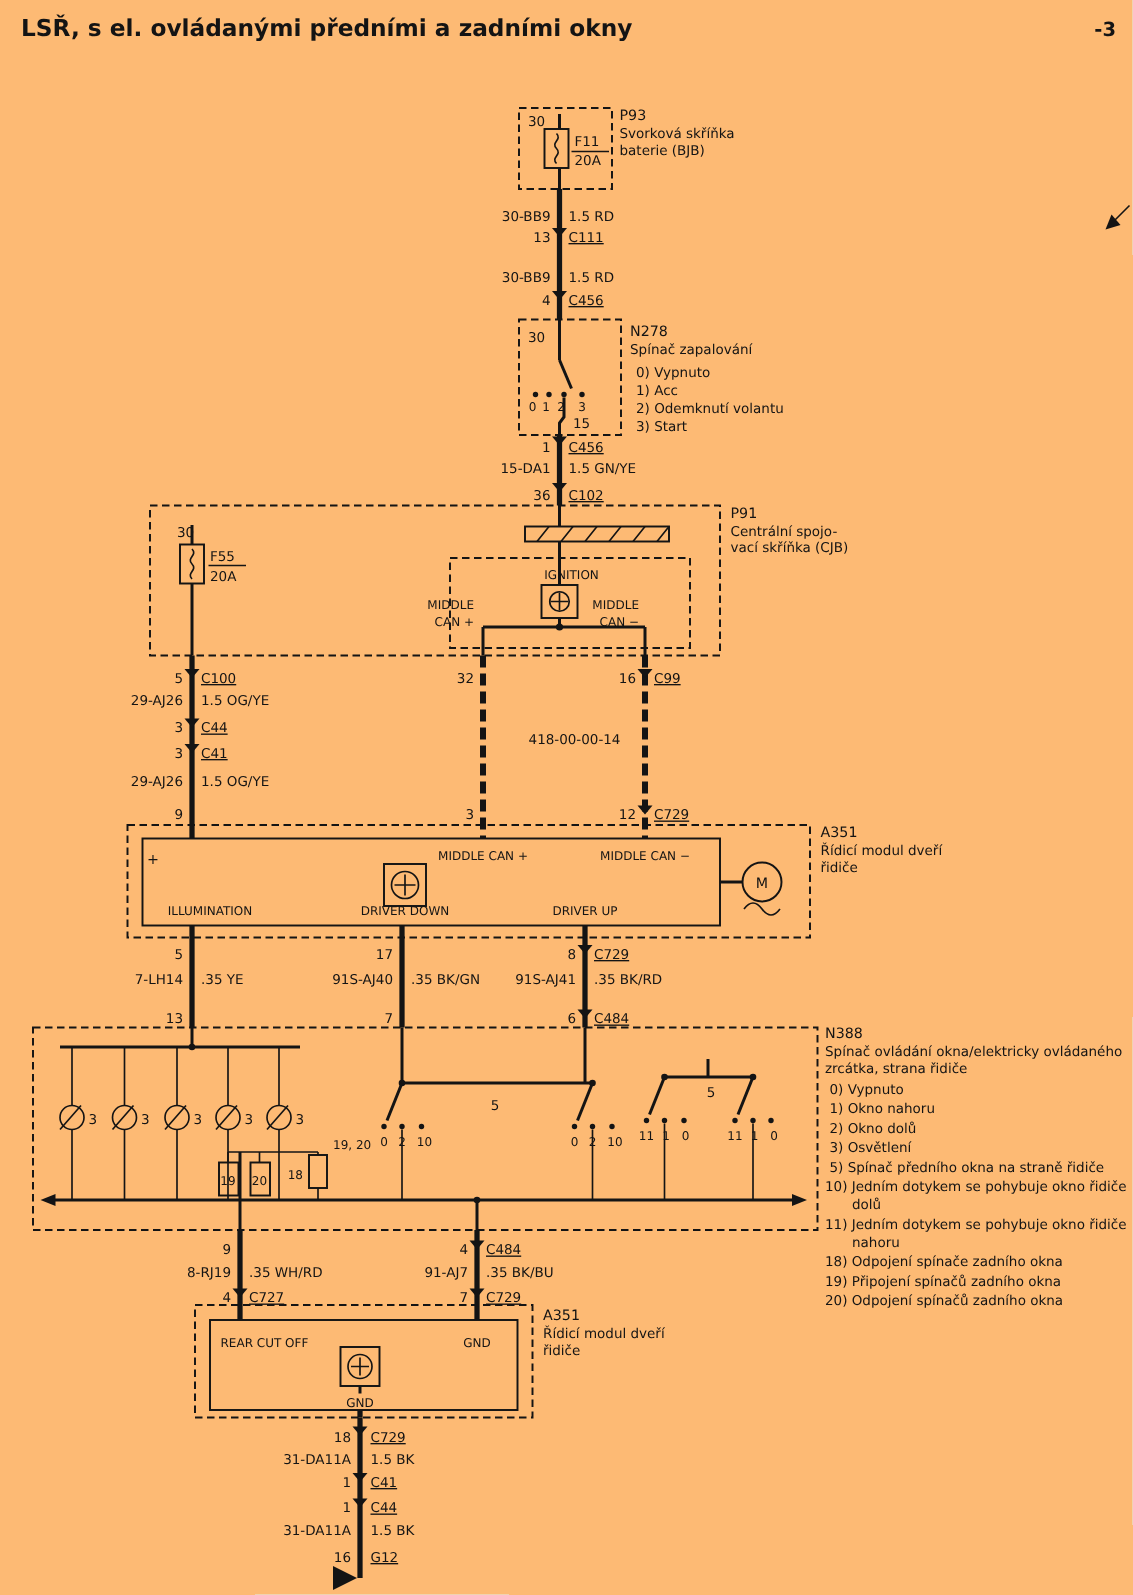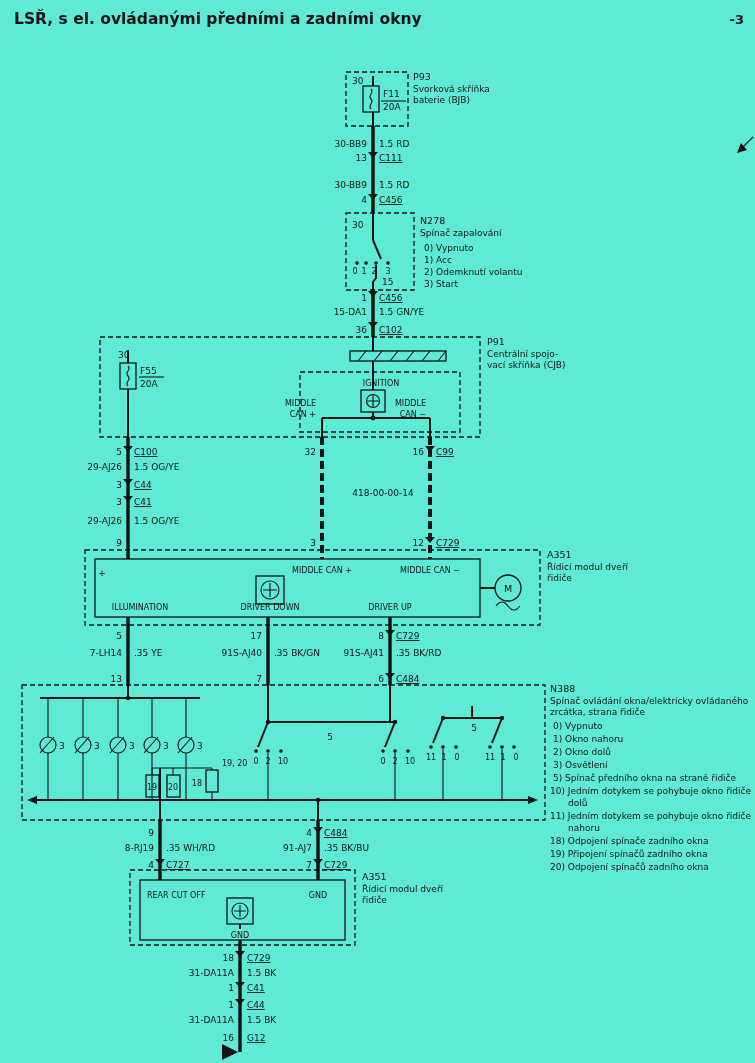--- a/index.html
+++ b/index.html
@@ -1,16 +1,16 @@
 <!DOCTYPE html>
 <html><head>
 <meta charset="utf-8">
 <style>
   html,body{margin:0;padding:0;background:#e8e6e0;}
-  .page{position:relative;width:755px;height:1063px;background:#5eead4;font-family:"DejaVu Sans",sans-serif;overflow:hidden;}
+  .page{position:relative;width:755px;height:1063px;background:#fdba74;font-family:"DejaVu Sans",sans-serif;overflow:hidden;}
   svg{position:absolute;left:0;top:0;}
   text{fill:#141414;font-family:"DejaVu Sans",sans-serif;}
   .title{font-size:15.5px;font-weight:bold;}
   .pagenum{font-size:13px;font-weight:bold;}
   .t{font-size:9.5px;}
   .s{font-size:9px;}
   .s2{font-size:8px;}
   .u{text-decoration:underline;}
   .wire{stroke:#141414;stroke-width:3.5;fill:none;}
   .wire-can{stroke:#141414;stroke-width:4;fill:none;stroke-dasharray:8 4;}

